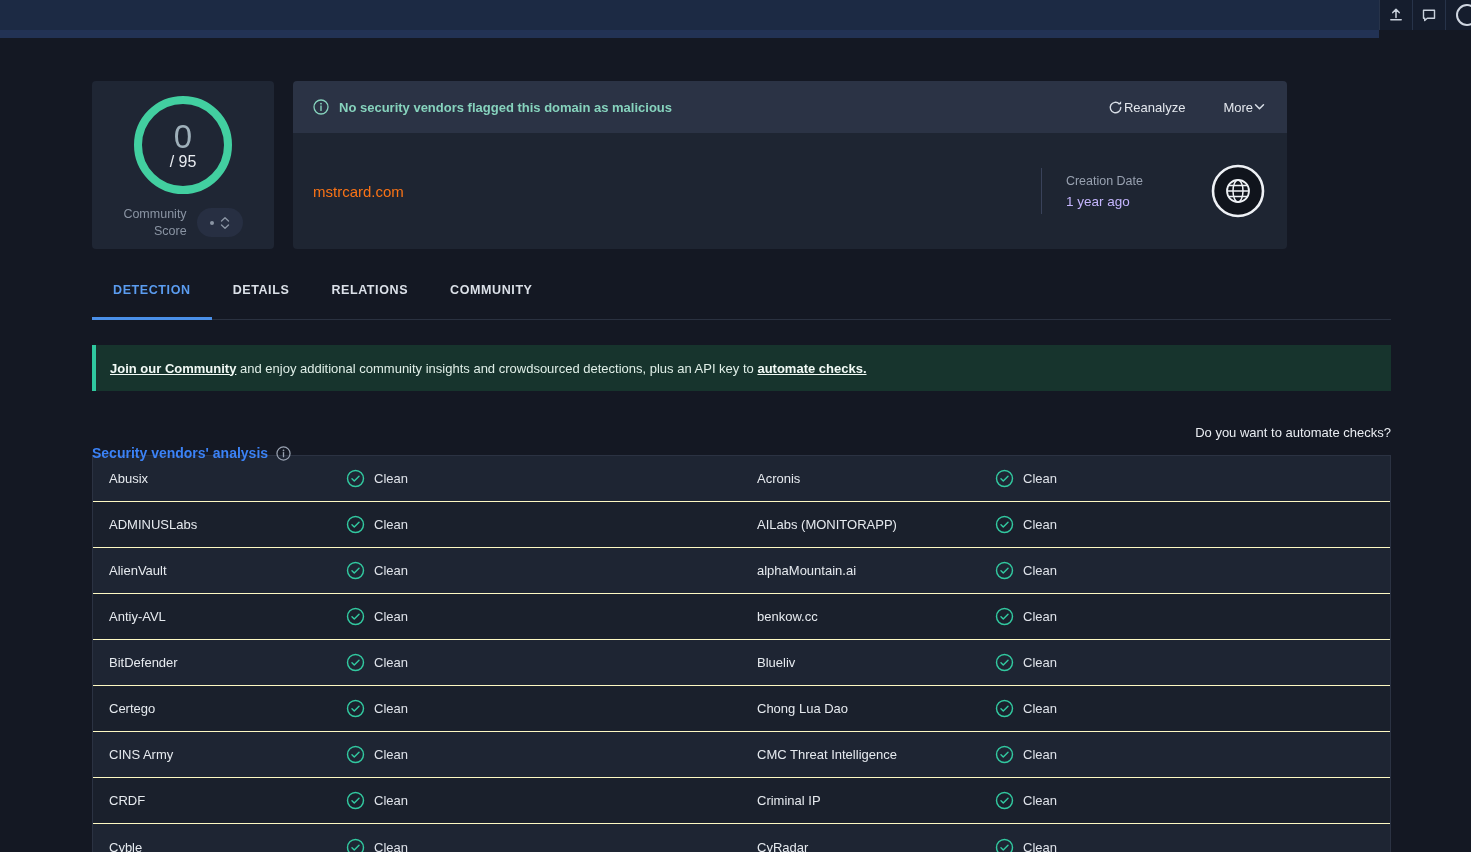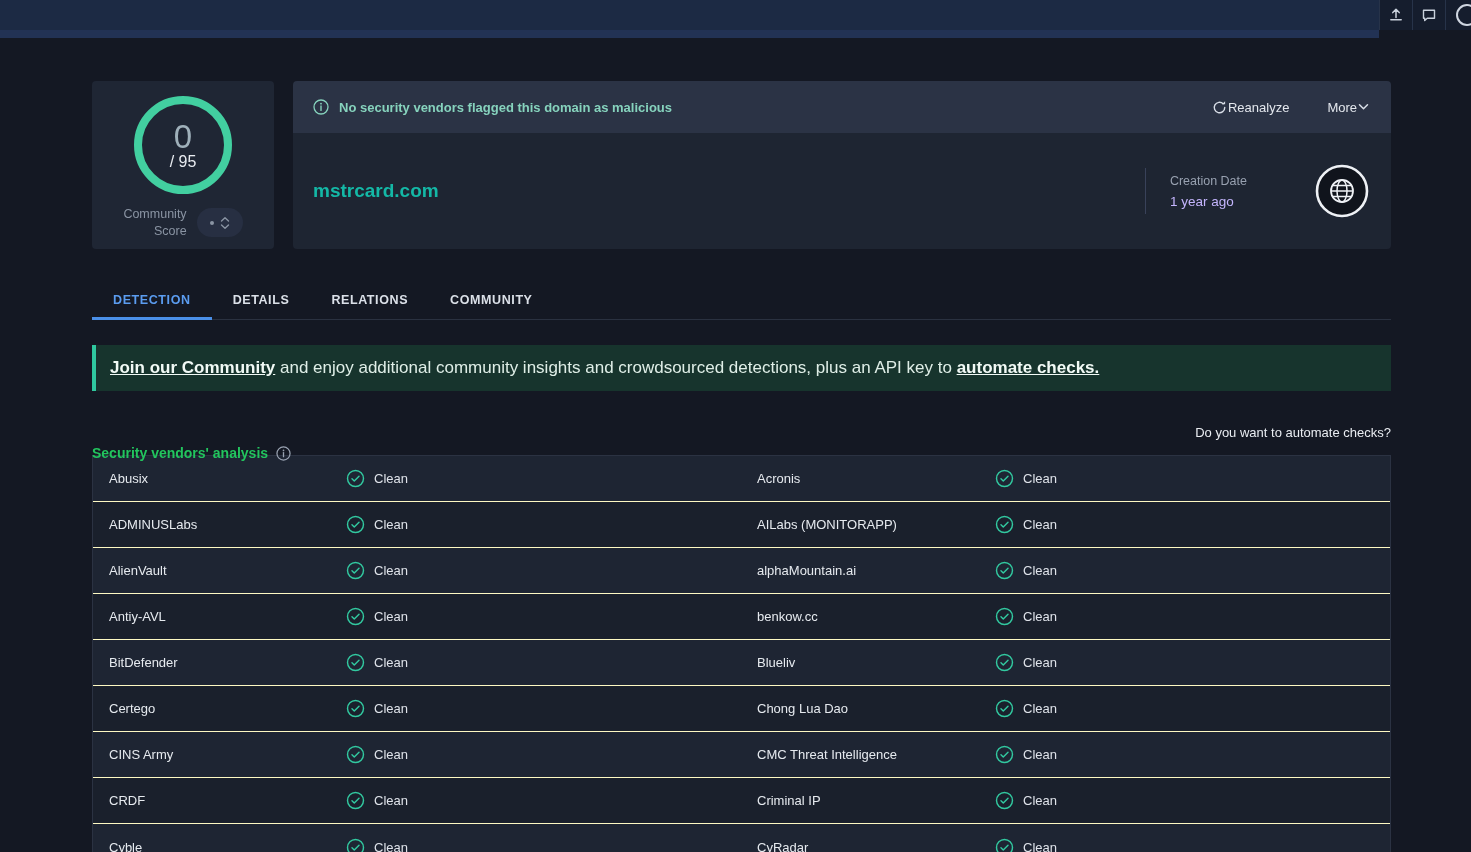--- a/index.html
+++ b/index.html
@@ -30,47 +30,47 @@
   .score-circle { margin-top: 15px; width: 98px; height: 98px; border: 8px solid #42cfa0; border-radius: 50%; display: flex; flex-direction: column; align-items: center; justify-content: center; }
   .score-number { font-size: 33px; font-weight: 400; color: #9fb0ba; line-height: 1; }
   .score-den:  ; 
   .score-den { font-size: 12px; color: #8a94a3; margin-top: 3px; }
   .score-meta { margin-top: 12px; display: flex; align-items: center; gap: 10px; }
   .score-label { font-size: 12.5px; color: #8a94a3; text-align: right; line-height: 1.35; }
   .vote-pill { width: 46px; height: 29px; background: #272f42; border-radius: 15px; display: flex; align-items: center; justify-content: center; gap: 6px; cursor: pointer; }
   .vote-dot { width: 4px; height: 4px; border-radius: 50%; background: #8a94a3; }
 
   
-  .main-panel { width: 1098px; height: 168px; border-radius: 4px; overflow: hidden; display: flex; flex-direction: column; }
+  .main-panel { width: 994px; height: 168px; border-radius: 4px; overflow: hidden; display: flex; flex-direction: column; }
   .alert-bar { height: 52px; background: #2b3345; display: flex; align-items: center; padding: 0 22px 0 20px; gap: 10px; }
   .alert-text { font-size: 13px; font-weight: 600; color: #86d3bd; }
   .alert-spacer { flex: 1; }
   .btn-reanalyze, .btn-more { display: flex; align-items: center; gap: 1px; color: #e3e7ed; font-size: 13px; cursor: pointer; }
   .btn-more { margin-left: 28px; }
 
   .domain-section { flex: 1; background: #1e2532; display: flex; align-items: center; padding: 0 22px 0 20px; }
-  .domain-name { font-size: 19px; color: #14b8a6; flex: 1; font-weight: bold; }
+  .domain-name { font-size: 15px; color: #f97316; flex: 1; }
   .date-col { border-left: 1px solid #39425a; align-self: center; height: 46px; display: flex; flex-direction: column; justify-content: center; gap: 6px; padding: 0 24px; }
   .date-col .dlabel { font-size: 12.5px; color: #98a1b0; }
   .date-col .dvalue { font-size: 13.5px; color: #c4b5fd; }
   .globe-wrap { margin-left: 44px; }
 
   
   .tabs { margin-top: 34px; display: flex; border-bottom: 1px solid #2a3140; }
-  .tab { height: 37px; padding: 0 21px; display: flex; align-items: center; font-size: 12.5px; font-weight: 700; letter-spacing: 0.6px; color: #dbe0e8; border-bottom: 3px solid transparent; margin-bottom: -1px; cursor: pointer; }
+  .tab { height: 37px; padding: 0 21px; display: flex; font-size: 12.5px; font-weight: 700; letter-spacing: 0.6px; color: #dbe0e8; border-bottom: 3px solid transparent; margin-bottom: -1px; cursor: pointer; }
   .tab.active { color: #5b9cf0; border-bottom-color: #4a8fe8; }
 
   
-  .banner { margin-top: 25px; height: 46px; background: #17342d; border-left: 4px solid #2fc89f; display: flex; align-items: center; padding-left: 14px; font-size: 17px; color: #dfeee7; }
+  .banner { margin-top: 25px; height: 46px; background: #17342d; border-left: 4px solid #2fc89f; display: flex; align-items: center; padding-left: 14px; font-size: 13px; color: #dfeee7; }
   .banner a { color: #f2faf6; font-weight: 700; text-decoration: underline; cursor: pointer; }
   .banner .mid { white-space: pre-wrap; }
 
   
   .analysis-header { margin-top: 22px; height: 38px; display: flex; align-items: center; }
-  .analysis-title { font-size: 14px; font-weight: 700; color: #22c55e; display: flex; align-items: center; gap: 8px; margin-top: 42px; }
+  .analysis-title { font-size: 14px; font-weight: 700; color: #3b82f6; display: flex; align-items: center; gap: 8px; margin-top: 42px; }
   .analysis-spacer { flex: 1; }
   .automate-q { font-size: 13px; color: #e9ecf1; cursor: pointer; }
 
   
   .vendor-table { margin-top: 4px; border: 1px solid #2b3242; background: #1c222f; }
   .vrow { display: grid; grid-template-columns: 237px 411px 238px 1fr; align-items: center; height: 46px; padding-left: 16px; border-bottom: 1px solid #fef9c3; }
   .vrow:last-child { border-bottom: none; }
   .vrow:nth-child(odd) { background: #1e2533; }
   .vrow:nth-child(even) { background: #1a202c; }
   .vname { font-size: 13px; color: #e6eaef; }

